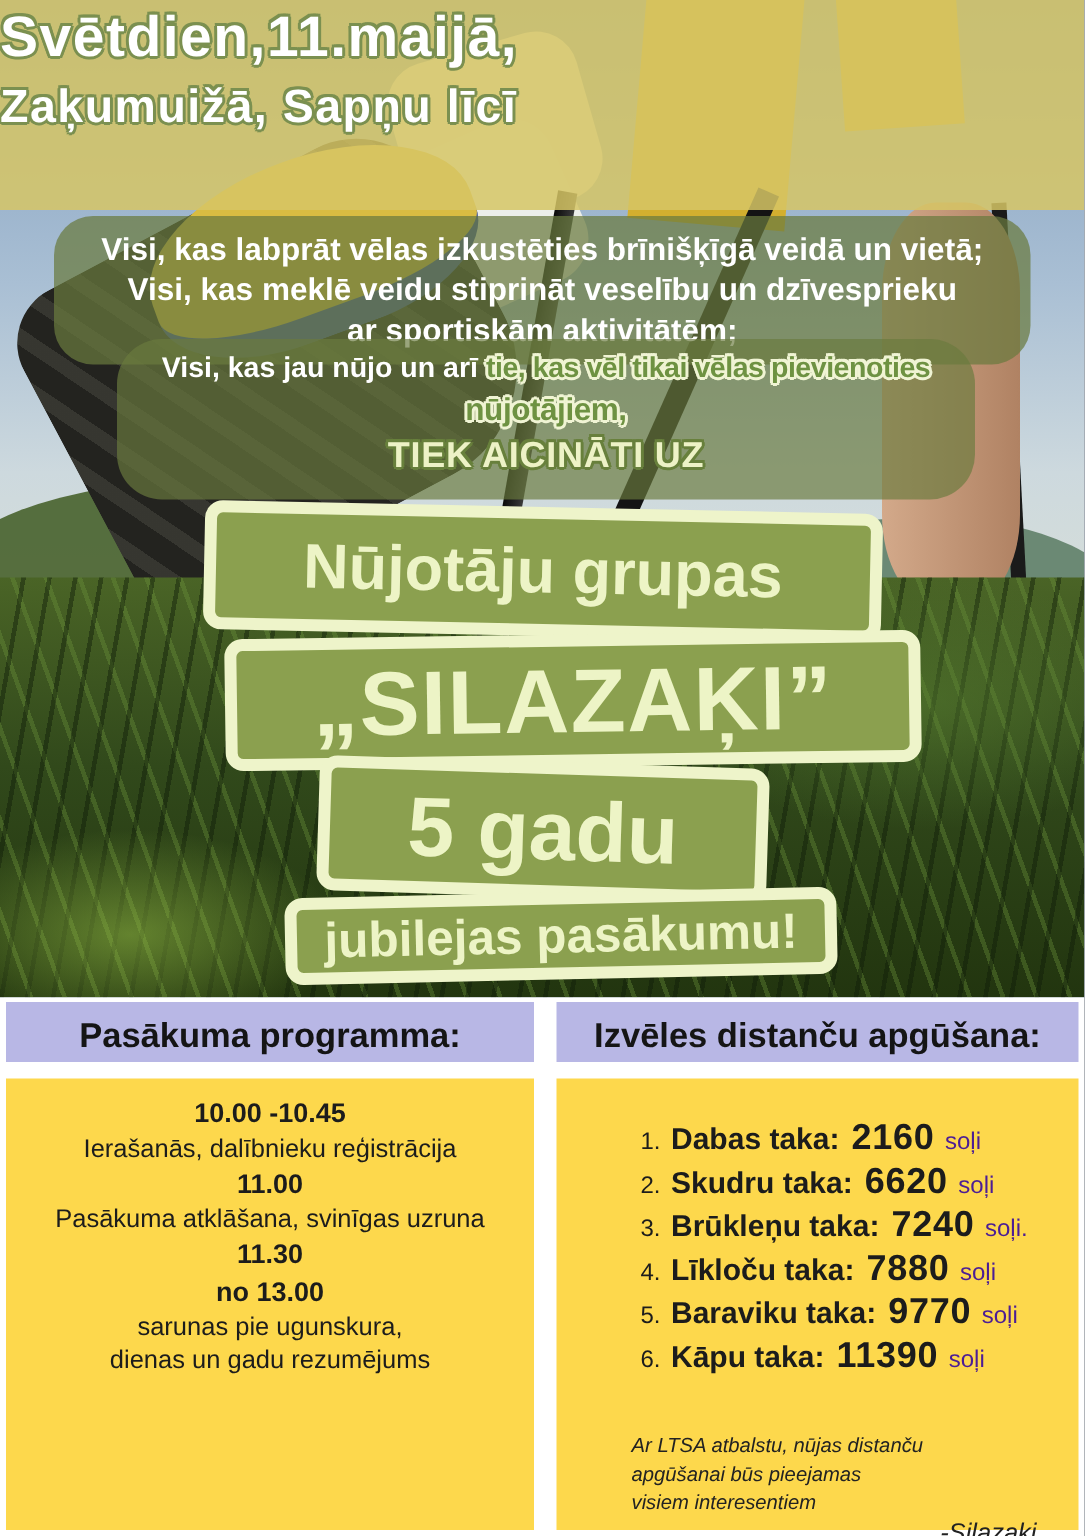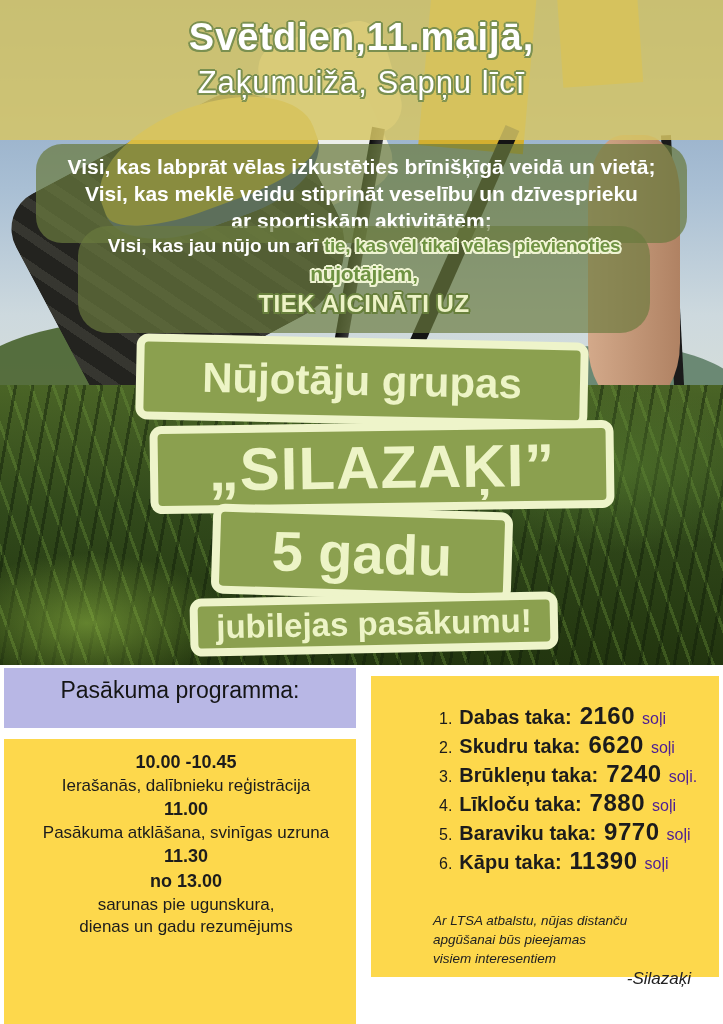--- a/index.html
+++ b/index.html
@@ -43,25 +43,25 @@
             transform:rotate(24deg); transform-origin:top center; }
   .pole-c { position:absolute; left:668px; top:135px; width:10px; height:270px; background:#1a1a1a; transform:rotate(-3deg); }
   .leg-skin { position:absolute; left:588px; top:135px; width:92px; height:268px;
               background:linear-gradient(90deg,#d3a98a,#b08263); border-radius:36px / 60px; }
   .sock { position:absolute; left:596px; top:388px; width:86px; height:46px; background:#ececec; border-radius:10px; }
   .shoe-right { position:absolute; left:556px; top:426px; width:128px; height:52px; transform:rotate(-6deg);
                 background:linear-gradient(180deg,#3c55a4 55%,#d9bc42 55% 75%,#23231f 75%); border-radius:16px 20px 10px 10px; }
 
   
   .top-band { position:absolute; left:0; top:0; width:723px; height:140px;
-              background:rgba(214,197,101,0.85); text-align:center; padding-top:16px; }
+              background:rgba(214,197,101,0.85); padding-top:4px; }
   .band-l1 { font-size:38px; font-weight:bold; letter-spacing:1px; color:#ffffff;
     text-shadow:2px 0 0 #7b9050,-2px 0 0 #7b9050,0 2px 0 #7b9050,0 -2px 0 #7b9050,
       1.5px 1.5px 0 #7b9050,-1.5px 1.5px 0 #7b9050,1.5px -1.5px 0 #7b9050,-1.5px -1.5px 0 #7b9050; }
-  .band-l2 { font-size:31px; font-weight:normal; letter-spacing:1px; color:#ffffff; margin-top:6px;
+  .band-l2 { font-size:31px; font-weight:bold; letter-spacing:1px; color:#ffffff; margin-top:6px;
     text-shadow:2px 0 0 #7b9050,-2px 0 0 #7b9050,0 2px 0 #7b9050,0 -2px 0 #7b9050,
       1.5px 1.5px 0 #7b9050,-1.5px 1.5px 0 #7b9050,1.5px -1.5px 0 #7b9050,-1.5px -1.5px 0 #7b9050; }
 
   
   .intro1 { position:absolute; left:36px; top:144px; width:651px; padding:9px 4px;
             background:rgba(106,122,62,0.72); border-radius:26px; text-align:center; }
   .intro2 { position:absolute; left:78px; top:226px; width:572px; padding:6px 0 14px;
             background:rgba(106,122,62,0.68); border-radius:30px; text-align:center; }
   .w-line { color:#ffffff; font-weight:bold; font-size:21px; line-height:27px; white-space:nowrap;text-align:center; }
   .mix-line { font-size:19px; line-height:27px; white-space:nowrap; }
@@ -81,23 +81,23 @@
   .b1 { left:136px; top:338px; width:452px; height:86px; transform:rotate(1.2deg); font-size:42px; }
   .b2 { left:150px; top:423px; width:464px; height:88px; transform:rotate(-0.8deg); font-size:60px; letter-spacing:1px; }
   .b3 { left:212px; top:508px; width:300px; height:90px; transform:rotate(1.8deg); font-size:56px; }
   .b4 { left:190px; top:595px; width:368px; height:58px; transform:rotate(-1.2deg); font-size:33px; }
 
   
   .bottom { position:absolute; left:0; top:665px; width:723px; height:359px; background:#ffffff; }
   .col { position:absolute; top:0; height:359px; }
   .col-left { left:4px; width:352px; }
   .col-right { left:371px; width:348px; }
-  .col-header { margin-top:3px; height:60px; background:#b8b7e5; color:#151515;
-                font-size:23px; font-weight:normal; text-align:center; line-height:44px; }
-  .col-body { margin-top:11px; height:301px; background:#fdd84c; color:#1c1c1c;padding-left:12px; }
+  .col-header { margin-top:3px; height:40px; background:#b8b7e5; color:#151515;
+                font-size:23px; font-weight:bold; text-align:center; line-height:44px; }
+  .col-body { margin-top:11px; height:301px; background:#fdd84c; color:#1c1c1c; }
 
   .prog { text-align:center; padding-top:11px; }
   .p-time { font-size:18px; font-weight:bold; line-height:25px; }
   .p-desc { font-size:17px; line-height:22px; }
 
   .trails { padding:27px 0 0 56px; }
   .t-row { display:flex; align-items:baseline; line-height:26px; }
   .t-num { font-size:16px; margin-right:7px; }
   .t-name { font-size:20px; font-weight:bold; margin-right:8px; }
   .t-steps { font-size:24px; font-weight:bold; margin-right:7px; letter-spacing:0.5px; }
@@ -169,20 +169,21 @@
         <div class="p-time">11.00</div>
         <div class="p-desc">Pasākuma atklāšana, svinīgas uzruna</div>
         <div class="p-time">11.30</div>
         <div class="p-time">no 13.00</div>
         <div class="p-desc">sarunas pie ugunskura,</div>
         <div class="p-desc">dienas un gadu rezumējums</div>
       </div>
     </div>
 
     <div class="col col-right">
+      <div class="col-header">Izvēles distanču apgūšana:</div>
       <div class="col-body">
         <div class="trails">
           <div class="t-row">
               <span class="t-num">1.</span>
               <span class="t-name">Dabas taka:</span>
               <span class="t-steps">2160</span>
               <span class="t-unit">soļi</span>
             </div>
           <div class="t-row">
               <span class="t-num">2.</span>

